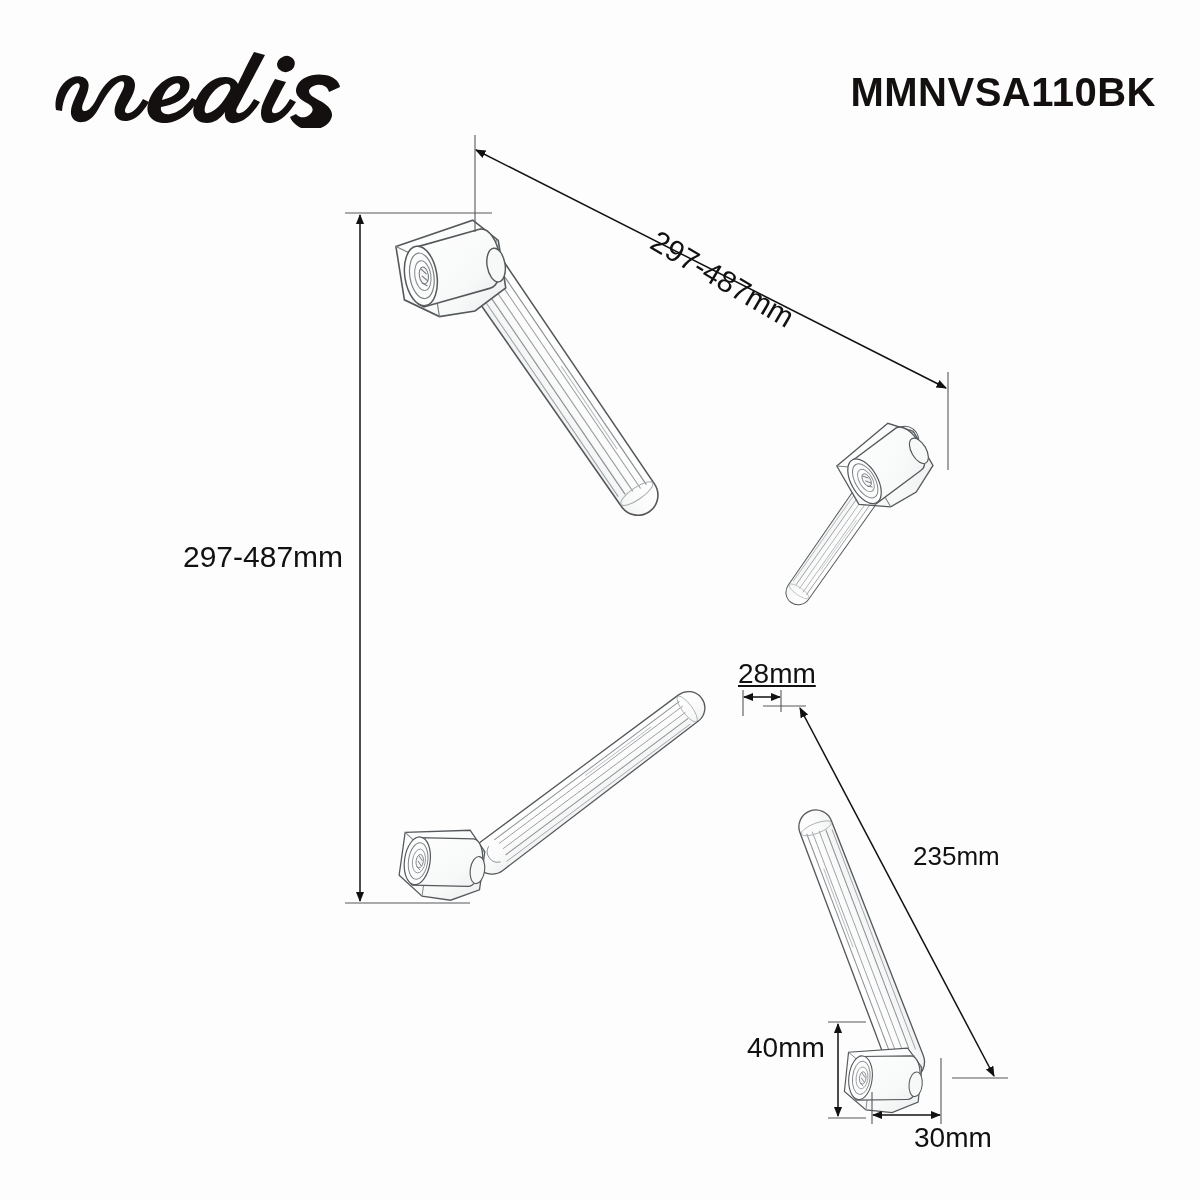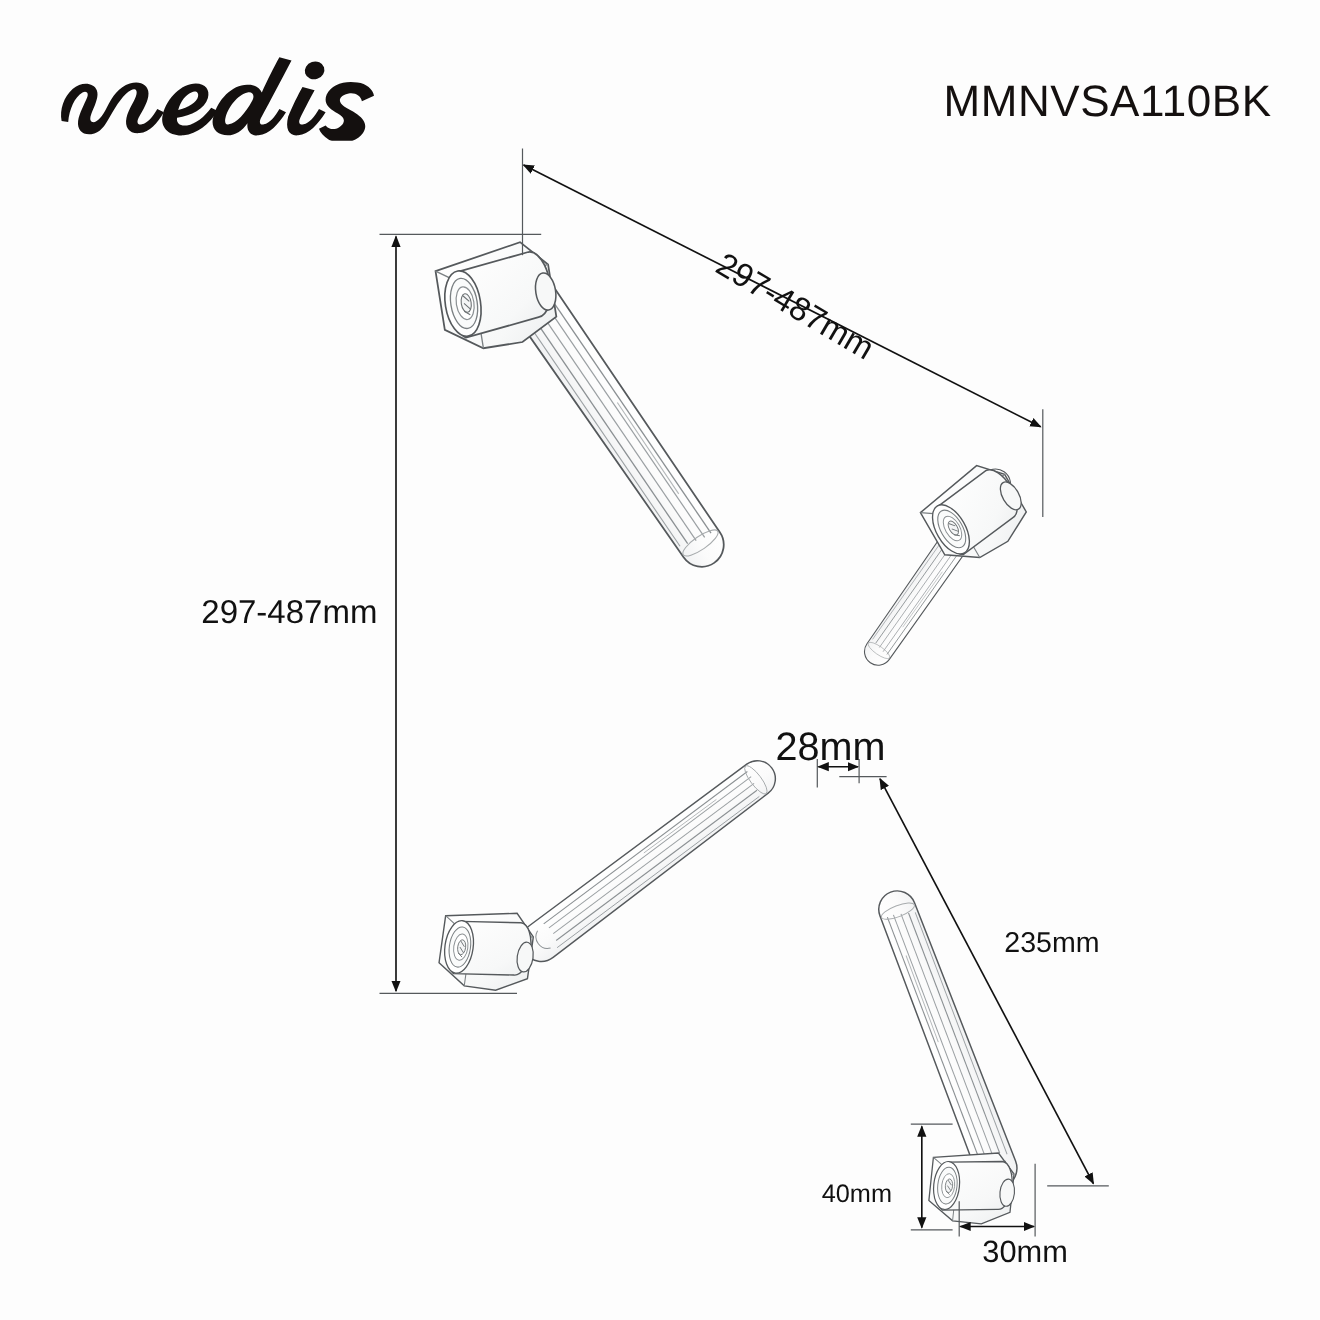--- a/index.html
+++ b/index.html
@@ -10,41 +10,41 @@
     overflow:hidden;
   }
   #page{position:relative;width:1200px;height:1200px;background:#fdfdfd;}
 
   
   #brand-logo{
     position:absolute;left:48px;top:48px;width:330px;height:80px;
   }
   #product-code{
     position:absolute;right:44px;top:70px;
-    font-size:40px;font-weight:normal;color:#14100f;
+    font-size:40px;font-weight:bold;color:#14100f;
     letter-spacing:.5px;white-space:nowrap;
   }
 
   
   #drawing{position:absolute;left:0;top:0;width:1200px;height:1200px;}
 
   
   .dim-label{
     position:absolute;color:#111;white-space:nowrap;
     font-family:"Liberation Sans", sans-serif;
   }
   #dim-diagonal-top-label{
     left:662px;top:224px;font-size:30px;
     transform:rotate(30.5deg);transform-origin:left top;
   }
   #dim-vertical-left-label{left:183px;top:540px;font-size:30px;}
-  #dim-width-28-label{left:705px;top:658px;font-size:36px;}
+  #dim-width-28-label{left:738px;top:658px;font-size:28px;text-decoration:underline;}
   #dim-length-235-label{left:913px;top:841px;font-size:26px;}
-  #dim-height-40-label{left:747px;top:1072px;font-size:23px;}
-  #dim-depth-30-label{left:893px;top:1122px;font-size:28px;}
+  #dim-height-40-label{left:747px;top:1032px;font-size:28px;}
+  #dim-depth-30-label{left:914px;top:1122px;font-size:28px;}
 </style>
 </head>
 <body>
 
 <div id="page">
 
   <div id="brand-logo">
     <svg viewBox="0 0 330 80" width="330" height="80" aria-hidden="true">
       <g fill="#14100f">
 

